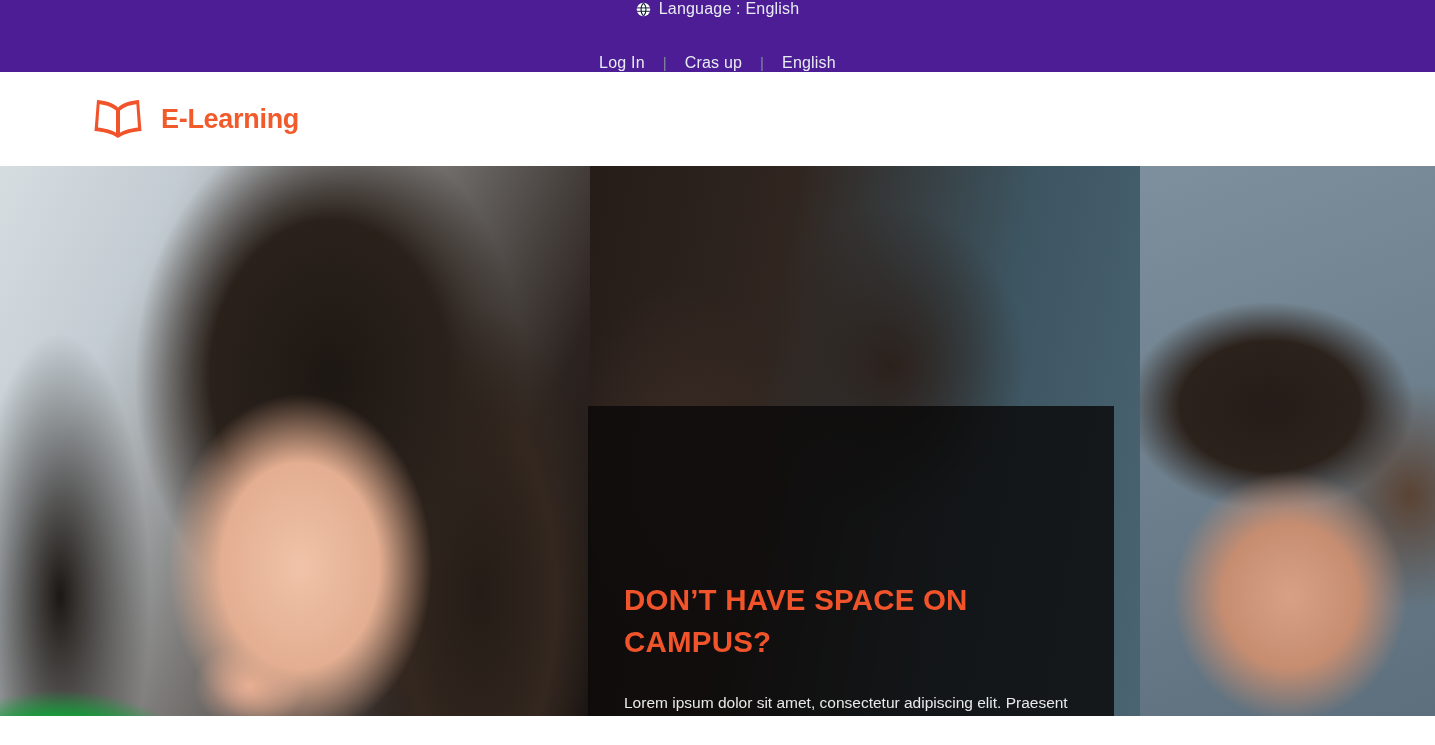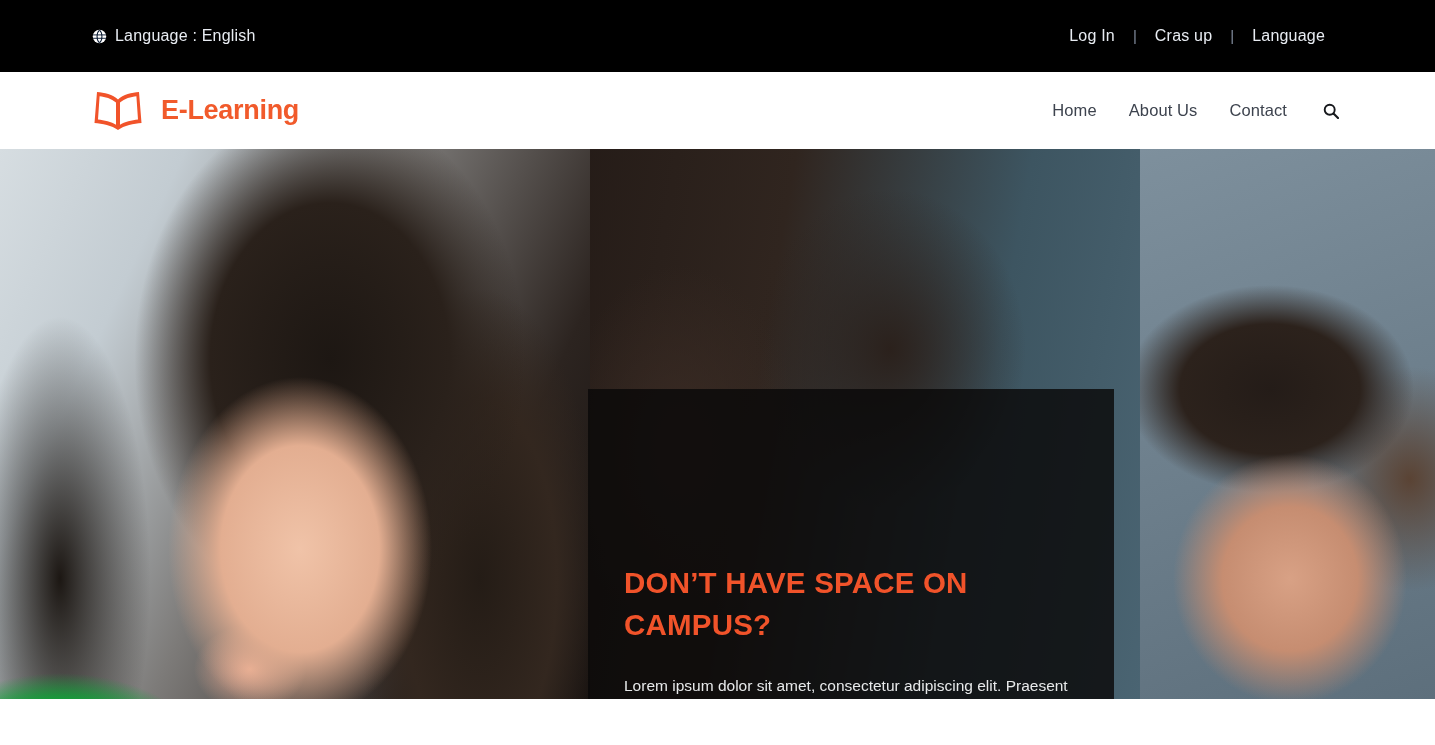--- a/index.html
+++ b/index.html
@@ -7,25 +7,26 @@
   html,body { width:1435px; height:745px; overflow:hidden; }
   body {
     font-family:"Liberation Sans", sans-serif;
     background:#ffffff;
     -webkit-font-smoothing:antialiased;
   }
 
   
   .topbar{
     height:72px;
-    background:#000000;
+    background:#4c1d95;
     display:flex;
     align-items:center;
     justify-content:space-between;
     padding:0 92px 0 92px;
+    flex-direction:column;
   }
   .lang{
     display:flex;
     align-items:center;
     gap:8px;
     color:#e8ecf2;
     font-size:16px;
     letter-spacing:.2px;
   }
   .globe-icon{ display:block; width:15px; height:15px; }
@@ -38,21 +39,21 @@
     color:#e8ecf2;
     text-decoration:none;
     padding:0 18px;
     letter-spacing:.2px;
     white-space:nowrap;
   }
   .topnav .sep{ color:#7f8a9b; font-size:15px; }
 
   
   .header{
-    height:77px;
+    height:94px;
     background:#ffffff;
     display:flex;
     align-items:center;
     justify-content:space-between;
     padding:0 92px;
   }
   .brand{ display:flex; align-items:center; gap:17px; text-decoration:none; }
   .book-icon{ display:block; width:52px; height:42px; }
   .brand-name{
     color:#f15a2b;
@@ -165,52 +166,39 @@
       </svg>
     </span>
     <span>Language : English</span>
   </div>
 
   <div class="topnav">
     <a href="#">Log In</a>
     <span class="sep">|</span>
     <a href="#">Cras up</a>
     <span class="sep">|</span>
-    <a href="#">Language</a>
+    <a href="#">English</a>
   </div>
 
 </div>
 
 <div class="header">
 
   <a href="#" class="brand">
     <span>
       <svg class="book-icon" viewBox="0 0 52 42" aria-hidden="true">
         <path d="M26 9.5 C21 4.5 12 2.5 5 2 L2.5 33 C10 33.5 20 35.5 26 40 Z" fill="#f1532a"></path>
         <path d="M26 9.5 C31 4.5 40 2.5 47 2 L49.5 33 C42 33.5 32 35.5 26 40 Z" fill="#f1532a"></path>
         <path d="M24 12.5 C19.5 8.5 13 6.8 7.6 6.2 L6 29.4 C12 30 19.6 31.6 24 34.8 Z" fill="#ffffff"></path>
         <path d="M28 12.5 C32.5 8.5 39 6.8 44.4 6.2 L46 29.4 C40 30 32.4 31.6 28 34.8 Z" fill="#ffffff"></path>
       </svg>
     </span>
     <span class="brand-name">E-Learning</span>
   </a>
 
-  <nav class="mainnav">
-    <a href="#">Home</a>
-    <a href="#">About Us</a>
-    <a href="#">Contact</a>
-    <button class="search-btn">
-      <span>
-        <svg class="search-icon" viewBox="0 0 16 16" aria-hidden="true">
-          <circle cx="6.7" cy="6.7" r="5" fill="none" stroke="#16181c" stroke-width="1.9"></circle>
-          <line x1="10.5" y1="10.5" x2="15" y2="15" stroke="#16181c" stroke-width="2.1" stroke-linecap="round"></line>
-        </svg>
-      </span>
-    </button>
-  </nav>
 
 </div>
 
 <div class="hero">
 
   <div class="hero-photo"></div>
   <div class="hero-mid"></div>
   <div class="hero-left"></div>
 
   <div class="hero-card">

